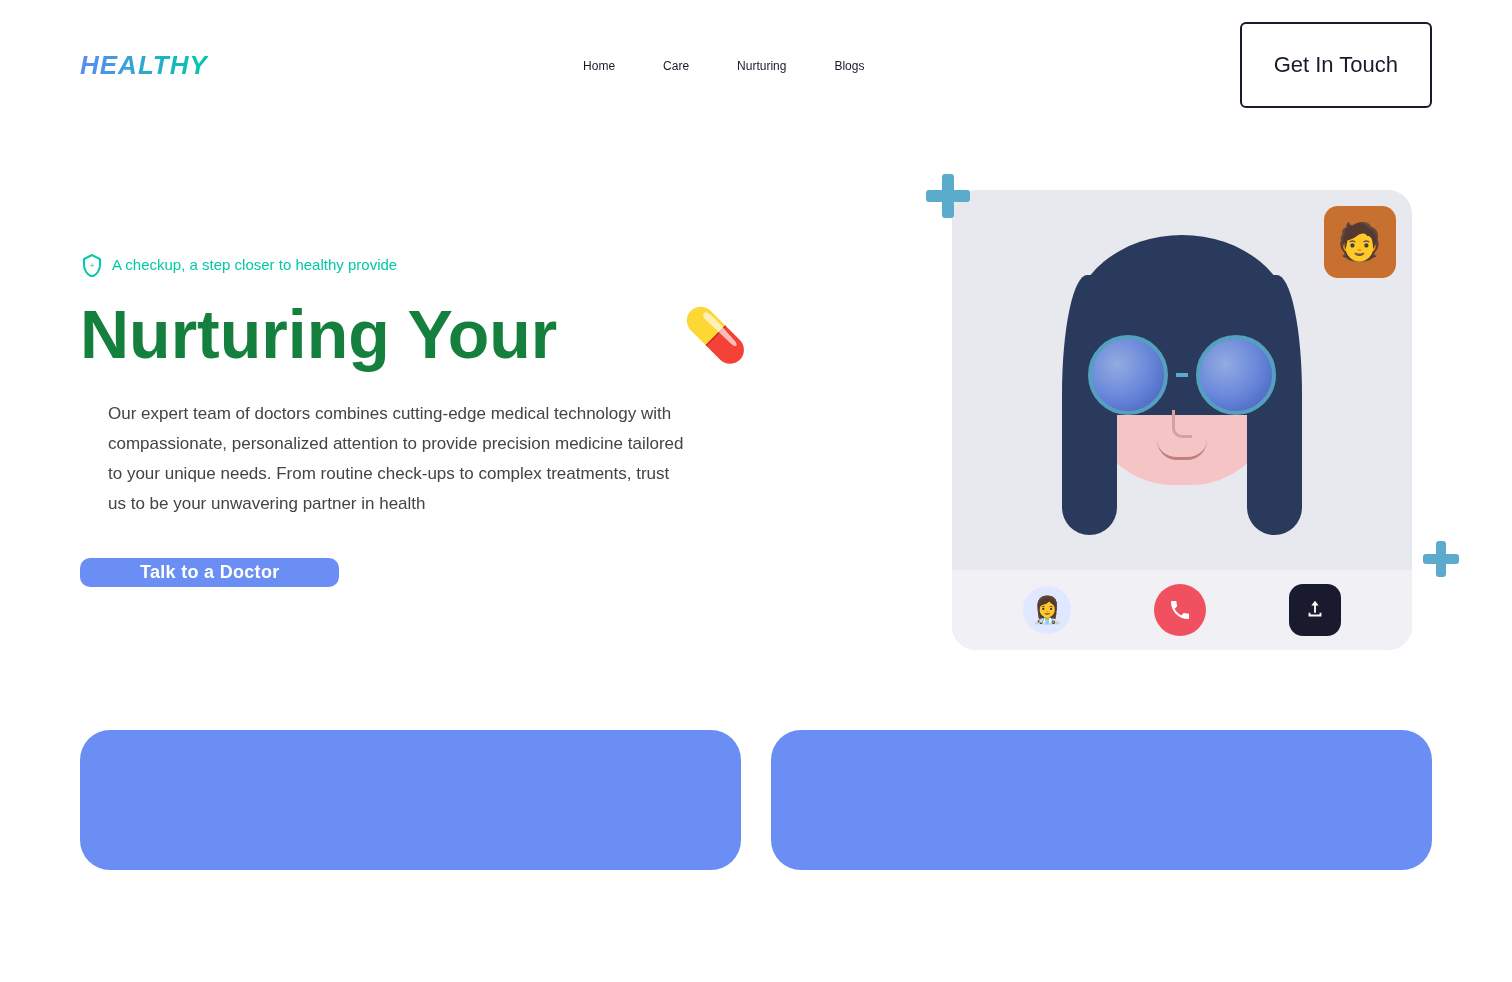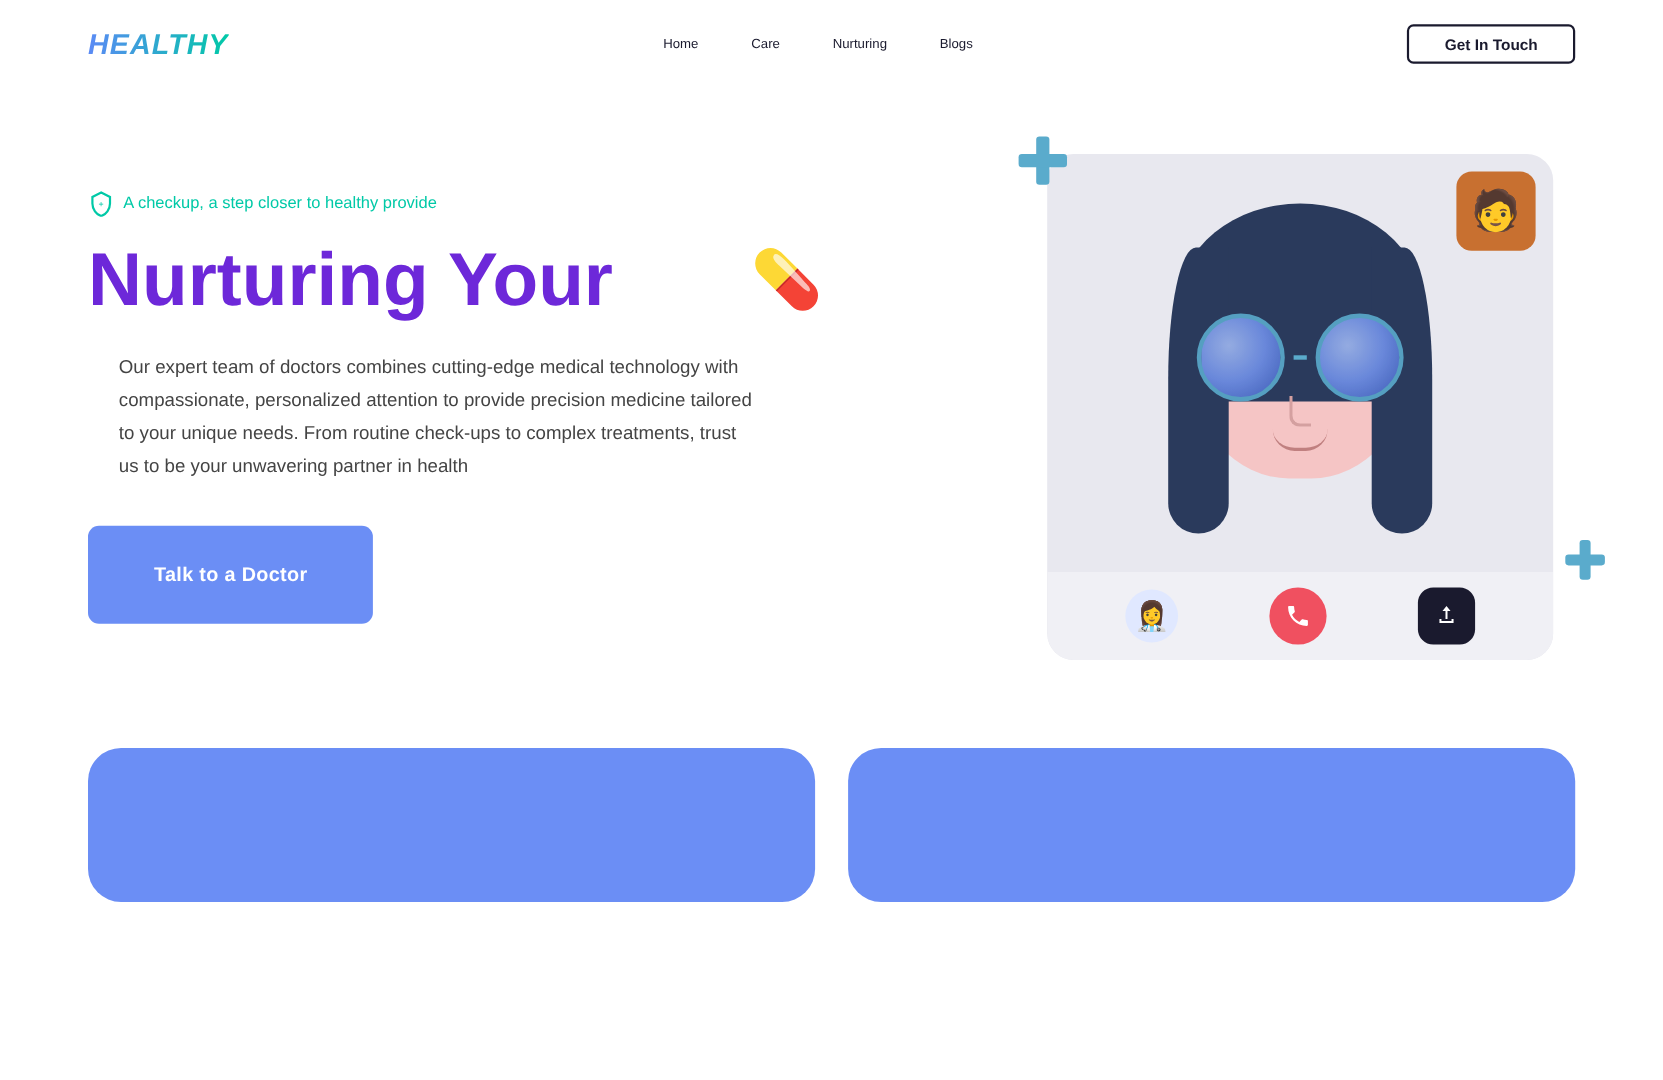--- a/index.html
+++ b/index.html
@@ -31,23 +31,23 @@
     }
     .nav-links li a {
       text-decoration: none;
       color: #1a1a2e;
       font-size: 12px;
       font-weight: 400;
     }
     .btn-get-touch {
       border: 2px solid #1a1a2e;
       background: transparent;
-      padding: 8px 32px;
-      font-size: 14px;
-      font-weight: 700;
+      padding: 28px 32px;
+      font-size: 22px;
+      font-weight: 400;
       cursor: pointer;
       border-radius: 6px;
       color: #1a1a2e;
     }
 
     
     .hero {
       display: flex;
       align-items: center;
       justify-content: space-between;
@@ -67,21 +67,21 @@
       font-weight: 500;
       margin-bottom: 20px;
     }
     .shield-icon {
       width: 24px;
       height: 24px;
     }
     .hero-title {
       font-size: 68px;
       font-weight: 800;
-      color: #6d28d9;
+      color: #15803d;
       line-height: 1.1;
       margin-bottom: 28px;
       position: relative;
     }
     .pill-emoji {
       position: absolute;
       right: -60px;
       top: 10px;
       font-size: 52px;
     }
@@ -90,21 +90,21 @@
       color: #444;
       line-height: 1.75;
       max-width: 580px;
       margin-bottom: 40px;
       margin-left: 28px;
     }
     .btn-talk {
       background: #6b8ef5;
       color: #fff;
       border: none;
-      padding: 34px 60px;
+      padding: 4px 60px;
       font-size: 18px;
       font-weight: 600;
       border-radius: 10px;
       cursor: pointer;
       letter-spacing: 0.3px;
     }
 
     
     .hero-right {
       position: relative;

